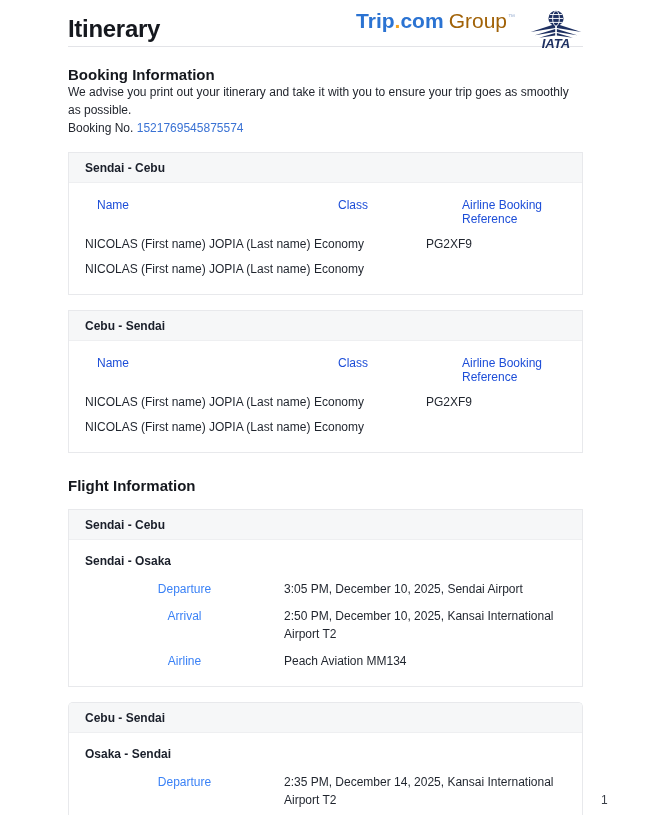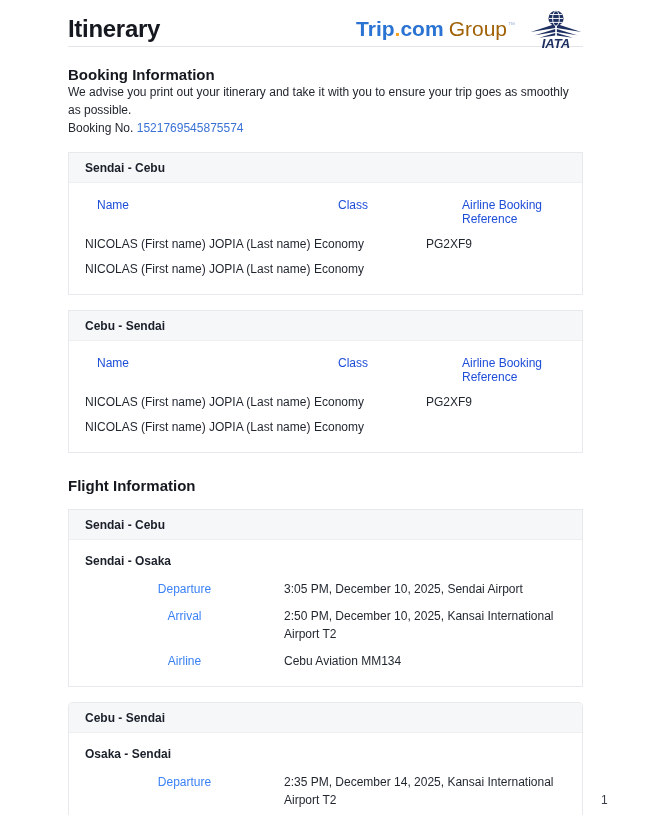--- a/index.html
+++ b/index.html
@@ -29,21 +29,21 @@
     align-items: center;
     padding-top: 12px;
     height: 46px;
   }
   .doc-title {
     font-size: 24px;
     font-weight: bold;
     color: #15181e;
     letter-spacing: -0.3px;
   }
-  .logos { display: flex; align-items: center; gap: 14px; margin-left: 48px; }
+  .logos { display: flex; gap: 14px; margin-left: 48px; }
   .trip-wordmark {
     font-size: 21px;
     font-weight: bold;
     white-space: nowrap;
     display: flex;
     align-items: baseline;
   }
   .trip-blue { color: #2b73d2; }
   .trip-dot  { color: #f5a31d; }
   .trip-group { color: #a16207; font-weight: normal; margin-left: 5px; }
@@ -246,21 +246,21 @@
         <div class="field-row">
           <div class="field-label">Departure</div>
           <div class="field-value">3:05 PM, December 10, 2025, Sendai Airport</div>
         </div>
         <div class="field-row">
           <div class="field-label">Arrival</div>
           <div class="field-value">2:50 PM, December 10, 2025, Kansai International Airport T2</div>
         </div>
         <div class="field-row">
           <div class="field-label">Airline</div>
-          <div class="field-value">Cebu Aviation MM134</div>
+          <div class="field-value">Peach Aviation MM134</div>
         </div>
       </div>
     </div>
 
     <div class="card clipped">
       <div class="card-bar">Cebu - Sendai</div>
       <div class="seg-body">
         <div class="seg-title">Osaka - Sendai</div>
         <div class="field-row">
           <div class="field-label">Departure</div>

